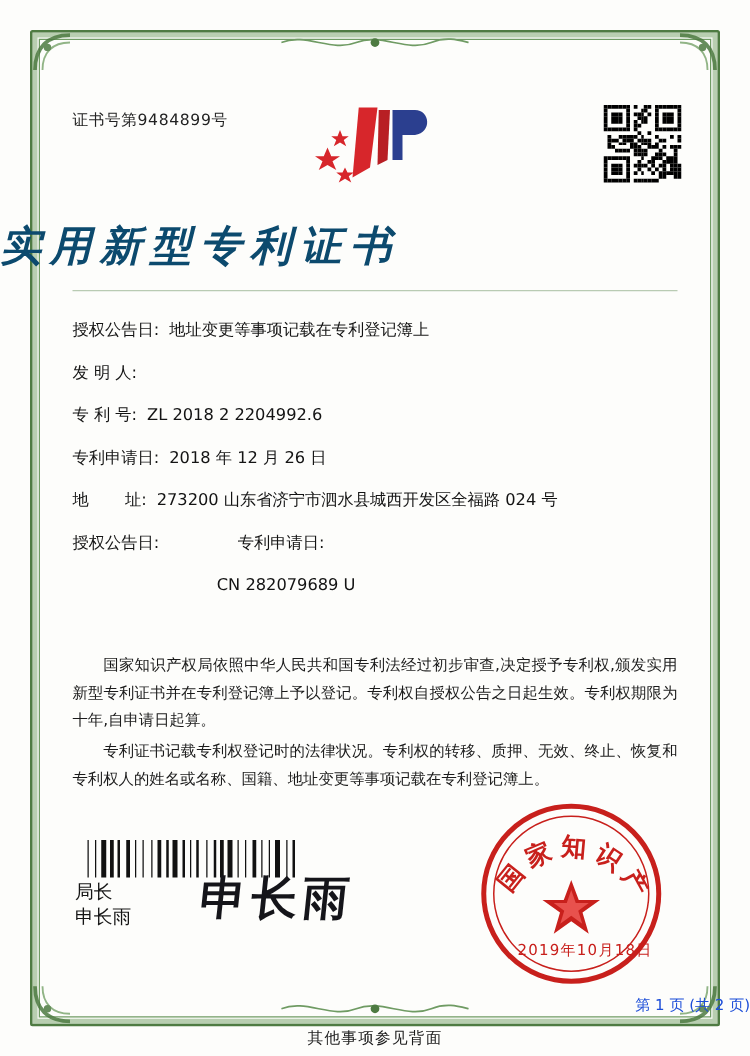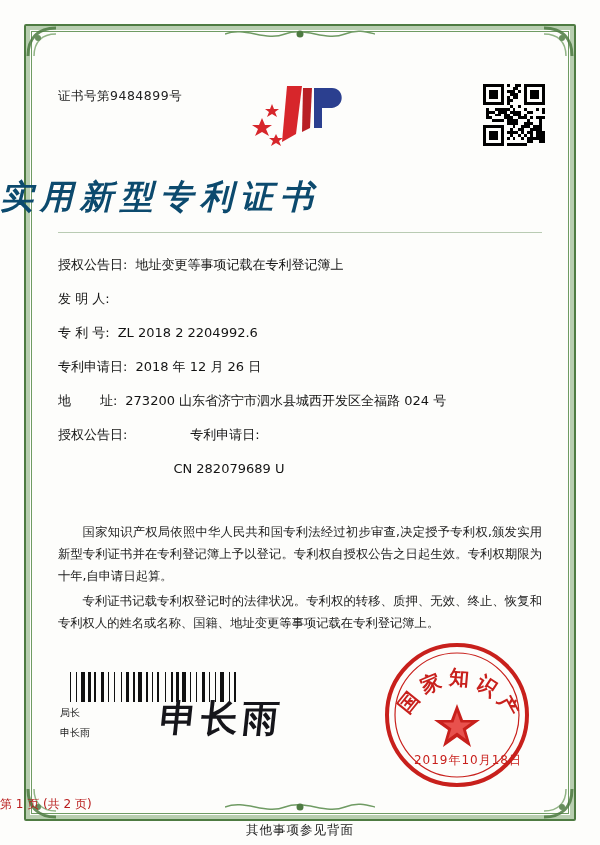--- a/index.html
+++ b/index.html
@@ -156,21 +156,21 @@
     display: flex;
     align-items: stretch;
   }
   .barcode i { display: block; background: #111; }
 
   
   .sign-label {
     position: absolute;
     left: 60px;
     top: 703px;
-    font-size: 10px;
+    font-size: 15px;
     line-height: 20px;
     color: #141414;
   }
   .sign-script {
     position: absolute;
     left: 160px;
     top: 694px;
     font-family: "DejaVu Serif", "Liberation Serif", serif;
     font-size: 37px;
     font-weight: bold;
@@ -194,23 +194,23 @@
     font-size: 12px;
     color: #c8201c;
     letter-spacing: 1px;
   }
 
   
   .page-no {
     position: absolute;
     left: 0; right: 0;
     top: 796px;
-    text-align: left;
+    text-align: right;
     font-size: 12px;
-    color: #b91c1c;
+    color: #1d4ed8;
   }
   .footnote {
     position: absolute;
     left: 0; right: 0;
     top: 822px;
     text-align: center;
     font-size: 12.5px;
     color: #1b1b1b;
     letter-spacing: 1px;
   }

